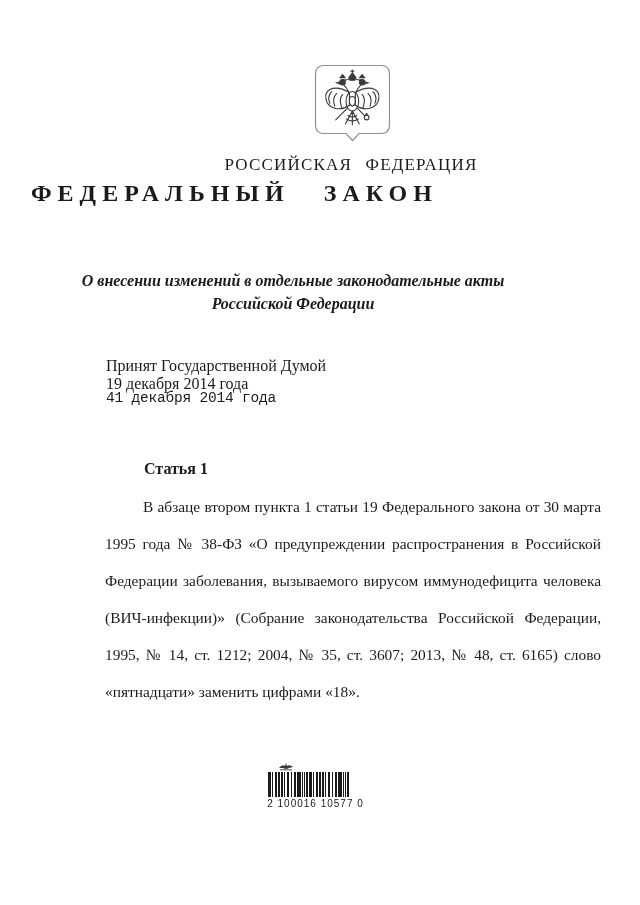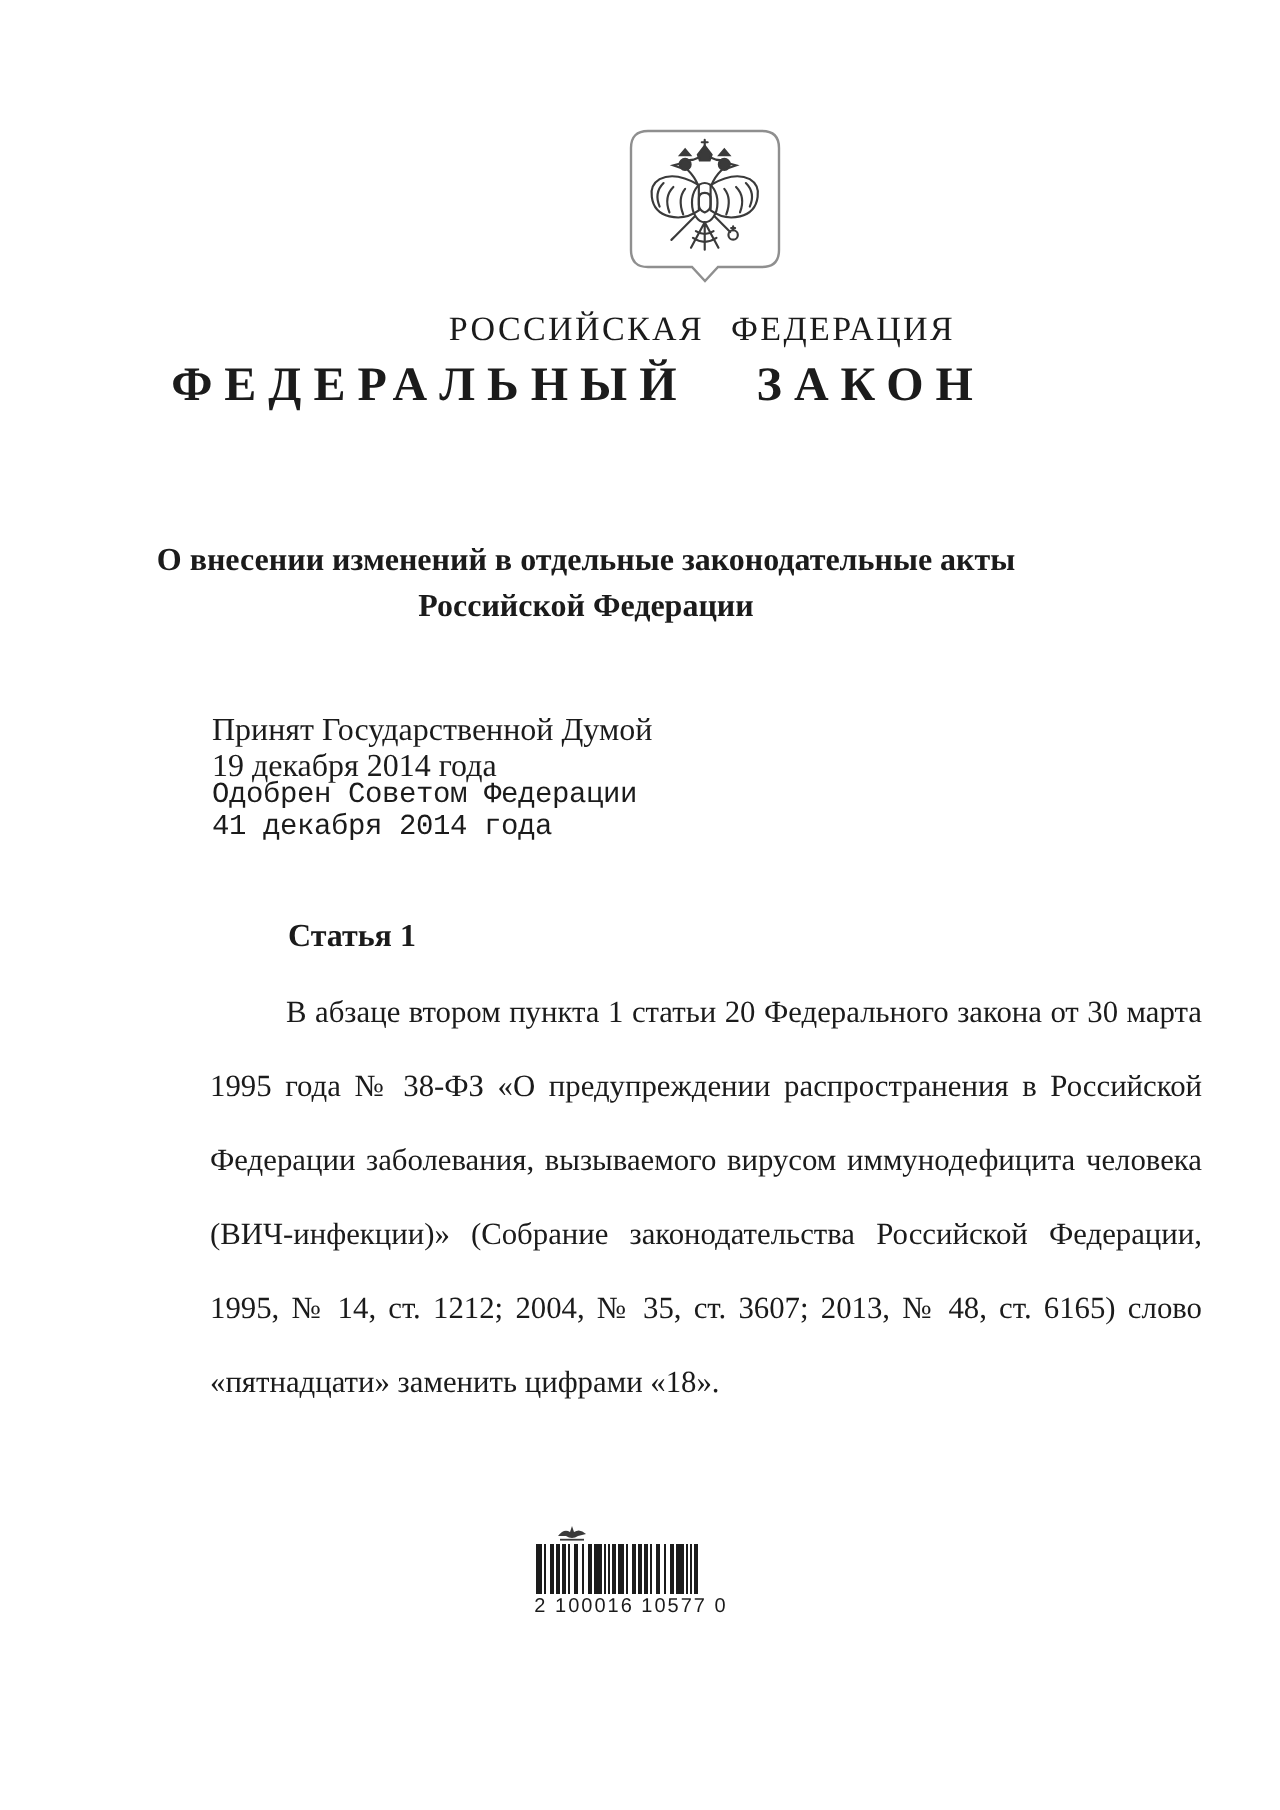--- a/index.html
+++ b/index.html
@@ -21,30 +21,29 @@
   .country{
     left:0;top:155px;width:640px;
     text-align:center;
     font-size:17px;
     letter-spacing:1.2px;
     word-spacing:8px;
     white-space:nowrap;
   }
   .doctype{
     left:0;top:180px;width:516px;
-    text-align:center;
     font-size:24px;font-weight:bold;
     letter-spacing:6px;
     word-spacing:22px;
     white-space:nowrap;
   }
 
   
   .law-title{left:0;top:269px;width:524px;text-align:center;
-    font-size:16px;font-weight:bold;line-height:23px;}
+    font-size:16px;font-weight:bold;line-height:23px;font-style:italic;}
   .law-title div{white-space:nowrap;}
 
   
   .adopt-row{left:75px;width:453px;display:flex;justify-content:space-between;
     font-size:16px;white-space:nowrap;flex-direction:column;}
   .adopt-row.row1{top:357px;}
   .adopt-row.row2{top:390px;font-family:"Liberation Mono", monospace;font-size:14.5px;letter-spacing:-0.2px;}
 
   
   .article-heading{left:113px;top:460px;font-size:16px;font-weight:bold;}
@@ -112,28 +111,27 @@
   <div class="abs law-title">
     <div>О внесении изменений в отдельные законодательные акты</div>
     <div>Российской Федерации</div>
   </div>
 
   <div class="abs adopt-row row1">
     <span>Принят Государственной Думой</span>
     <span>19 декабря 2014 года</span>
   </div>
   <div class="abs adopt-row row2">
-    <span>Одобрен Советом Федерации</span>
     <span>41 декабря 2014 года</span>
   </div>
 
   <div class="abs article-heading">Статья 1</div>
 
   <div class="abs paragraph">
-    <div class="pline indent">В абзаце втором пункта 1 статьи 20 Федерального закона от 30 марта</div>
+    <div class="pline indent">В абзаце втором пункта 1 статьи 19 Федерального закона от 30 марта</div>
     <div class="pline">1995 года № 38-ФЗ «О предупреждении распространения в Российской</div>
     <div class="pline">Федерации заболевания, вызываемого вирусом иммунодефицита человека</div>
     <div class="pline">(ВИЧ-инфекции)» (Собрание законодательства Российской Федерации,</div>
     <div class="pline">1995, № 14, ст. 1212; 2004, № 35, ст. 3607; 2013, № 48, ст. 6165) слово</div>
     <div class="pline last">«пятнадцати» заменить цифрами «18».</div>
   </div>
 
   <div class="abs barcode">
     <svg class="mini-eagle" width="18" height="10" viewBox="0 0 18 10">
       <path d="M2 7 Q5 3 8 5 L9 2 L10 5 Q13 3 16 6 L12 7 Q9 9 6 7 Z" fill="#3a3a3a"></path>

